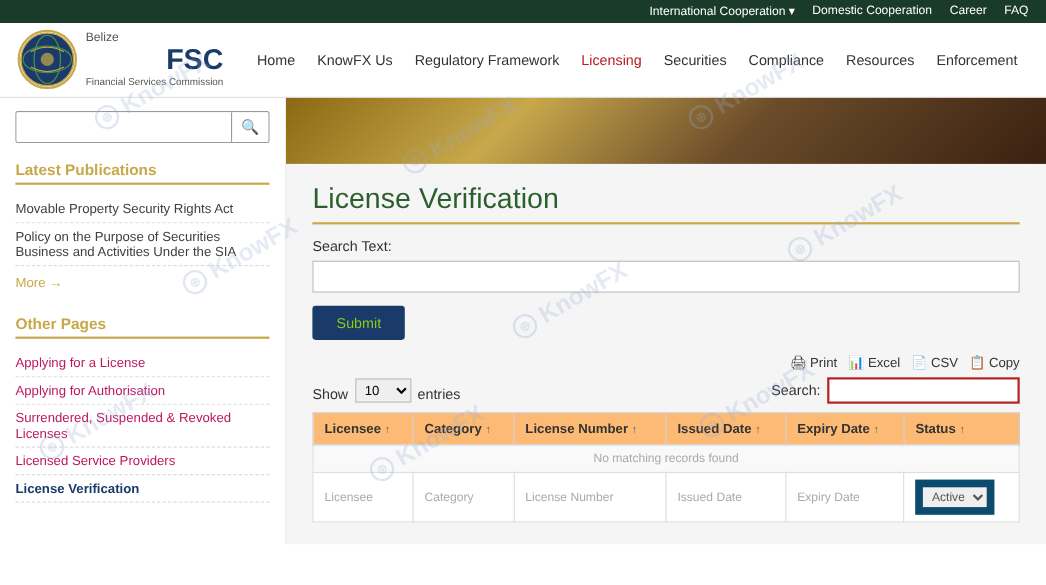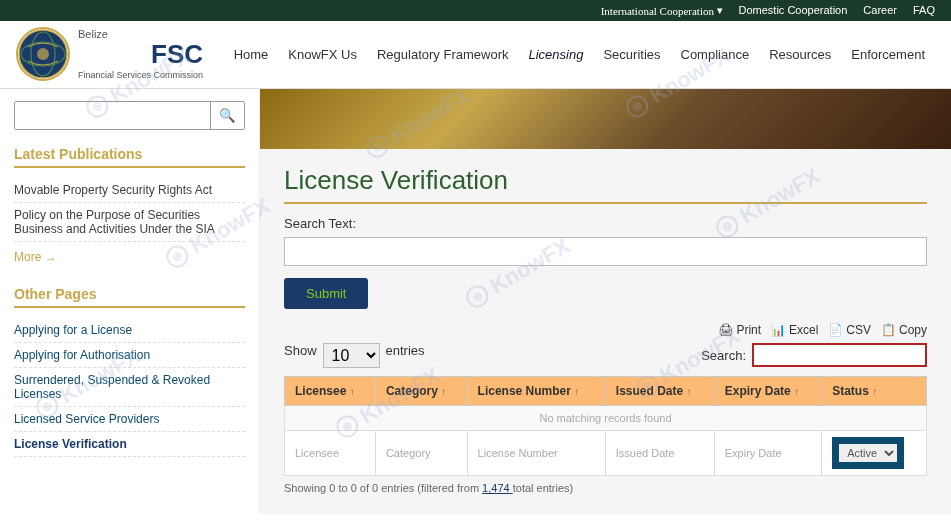--- a/index.html
+++ b/index.html
@@ -9,21 +9,21 @@
     .top-bar {
       background: #1a3a2a;
       color: #fff;
       font-size: 11px;
       padding: 4px 16px;
       display: flex;
       justify-content: flex-end;
       gap: 16px;
     }
     .top-bar a { color: #fff; text-decoration: none; }
-    .top-bar .intl-coop { display: flex; align-items: center; gap: 3px; font-family: Liberation Serif, serif; }
+    .top-bar .intl-coop { display: flex; align-items: center; gap: 3px; }
 
     
     .site-header {
       background: #fff;
       display: flex;
       align-items: center;
       padding: 6px 16px;
       border-bottom: 1px solid #ddd;
       gap: 20px;
     }
@@ -57,21 +57,21 @@
       flex: 1;
       justify-content: flex-end;
     }
     .main-nav a {
       color: #333;
       text-decoration: none;
       font-size: 13px;
       padding: 6px 10px;
       white-space: nowrap;
     }
-    .main-nav a.active { color: #0f172a; font-style: italic; }
+    .main-nav a.active { color: #b91c1c; }
 
     
     .layout {
       display: flex;
       min-height: 400px;
     }
 
     
     .sidebar {
       width: 260px;
@@ -132,21 +132,21 @@
       font-size: 14px;
       font-weight: bold;
       color: #c8a84b;
       border-bottom: 2px solid #c8a84b;
       padding-bottom: 4px;
       margin-bottom: 10px;
       margin-top: 6px;
     }
     .other-link {
       display: block;
-      color: #0c4a6e;
+      color: #be185d;
       text-decoration: none;
       font-size: 12px;
       padding: 5px 0;
       border-bottom: 1px dashed #ddd;
     }
     .other-link.active { color: #1a3a6a; font-weight: bold; }
 
     
     .main-content {
       flex: 1;
@@ -207,28 +207,28 @@
     }
 
     .table-controls-bottom {
       display: flex;
       justify-content: space-between;
       align-items: center;
       margin-bottom: 8px;
     }
     .show-entries {
       display: flex;
-      align-items: flex-start;
+      align-items: flex-end;
       gap: 6px;
       font-size: 13px;
     }
     .show-entries select {
       border: 1px solid #bbb;
       padding: 2px 4px;
-      font-size: 16px;
+      font-size: 12px;
     }
     .search-filter {
       display: flex;
       align-items: center;
       gap: 6px;
       font-size: 13px;
     }
     .search-filter-input {
       border: 2px solid #b22222;
       padding: 3px 8px;
@@ -507,22 +507,15 @@
           <td>
             <select class="status-select">
               <option>Active</option>
             </select>
           </td>
         </tr>
       </tbody>
     </table>
 
     
-    <div class="table-footer">
-      <span>Showing 0 to 0 of 0 entries (filtered from</span>
-      <a href="#">
-        <span>1,474</span>
-      </a>
-      <span>total entries)</span>
-    </div>
 
   </main>
 </div>
 
 </body></html>

